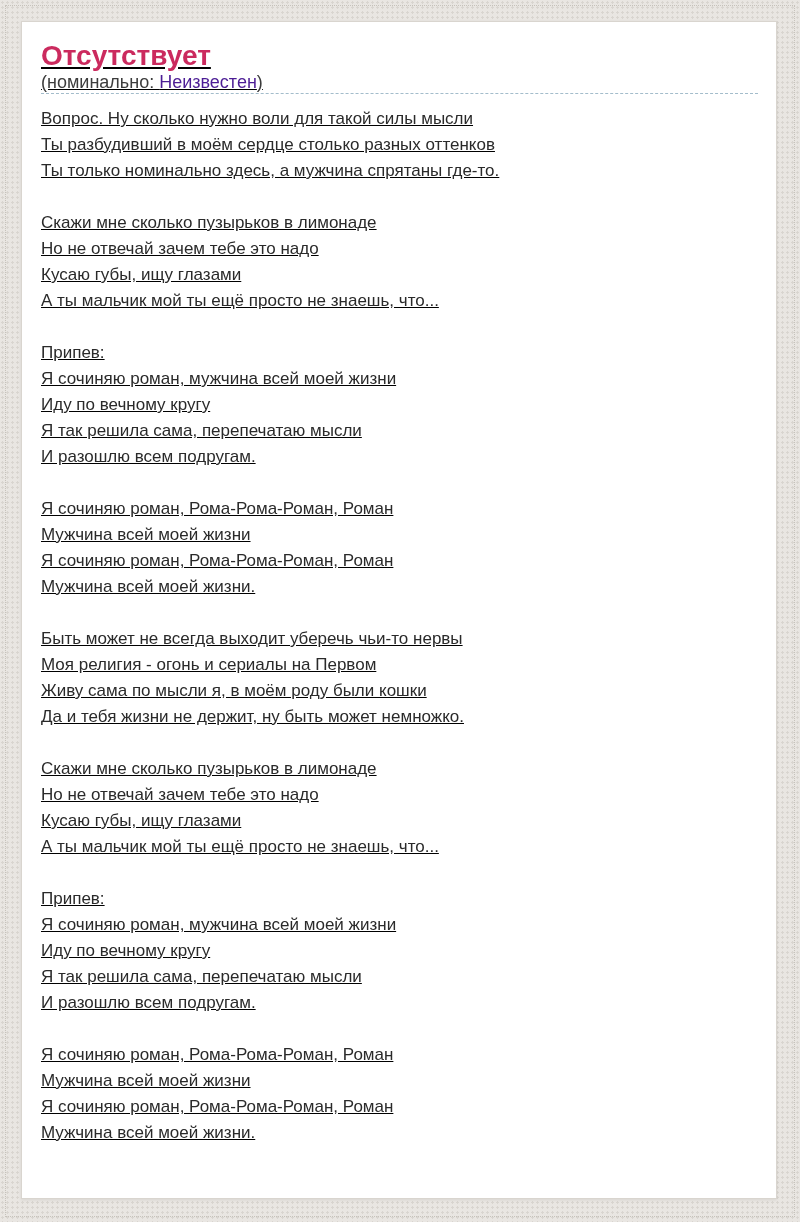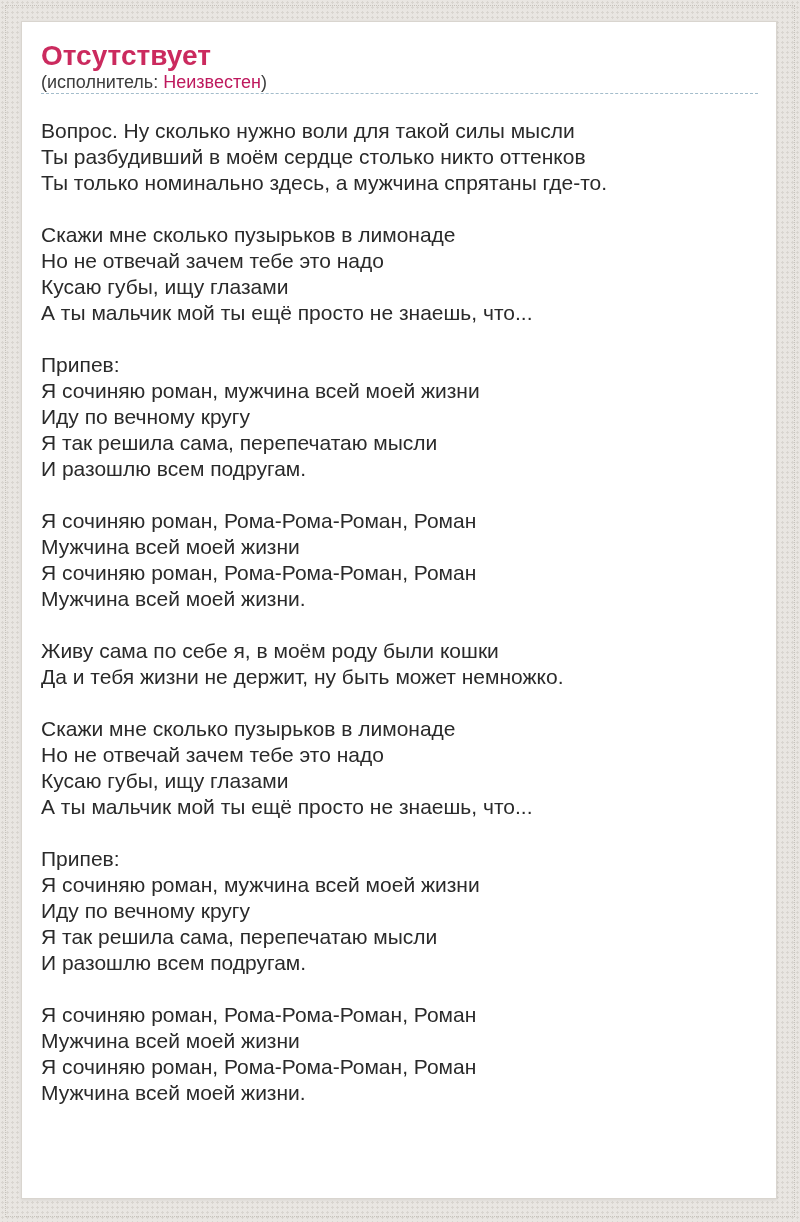--- a/index.html
+++ b/index.html
@@ -26,43 +26,44 @@
     position: absolute;
     left: 21px;
     top: 21px;
     width: 756px;
     height: 1178px;
     box-sizing: border-box;
     background: #ffffff;
     border: 1px solid #d9d5cf;
     box-shadow: 0 1px 3px rgba(0,0,0,0.08);
     padding: 18px 18px 28px 19px;
+    text-decoration: underline;
   }
   h1.song-title {
     margin: 0;
     font-size: 28px;
     line-height: 32px;
     font-weight: bold;
     color: #cb2a5e;
   }
   .artist-line {
     font-size: 18px;
     line-height: 20px;
     color: #3c3c3c;
     padding-bottom: 1px;
     border-bottom: 1px dashed #a3bccb;
   }
   .artist-link {
-    color: #be185d;
+    color: #4c1d95;
     text-decoration: none;
     cursor: pointer;
   }
   .lyrics {
-    margin-top: 24px;
-    font-size: 21px;
+    margin-top: 12px;
+    font-size: 17px;
     line-height: 26px;
     color: #2a2a2a;
   }
   .stanza {
     margin: 0 0 26px 0;
   }
   .stanza:last-child {
     margin-bottom: 0;
   }
   .lyric-line {
@@ -70,27 +71,27 @@
   }
 </style>
 </head>
 <body>
 
 <div class="dotted-frame"></div>
 
 <div class="card">
   <header>
     <h1 class="song-title">Отсутствует</h1>
-    <div class="artist-line"><span>(исполнитель: </span><a class="artist-link">Неизвестен</a><span>)</span></div>
+    <div class="artist-line"><span>(номинально: </span><a class="artist-link">Неизвестен</a><span>)</span></div>
   </header>
 
   <div class="lyrics" id="lyrics">
       <div class="stanza">
         <div class="lyric-line">Вопрос. Ну сколько нужно воли для такой силы мысли</div>
-        <div class="lyric-line">Ты разбудивший в моём сердце столько никто оттенков</div>
+        <div class="lyric-line">Ты разбудивший в моём сердце столько разных оттенков</div>
         <div class="lyric-line">Ты только номинально здесь, а мужчина спрятаны где-то.</div>
       </div>
       <div class="stanza">
         <div class="lyric-line">Скажи мне сколько пузырьков в лимонаде</div>
         <div class="lyric-line">Но не отвечай зачем тебе это надо</div>
         <div class="lyric-line">Кусаю губы, ищу глазами</div>
         <div class="lyric-line">А ты мальчик мой ты ещё просто не знаешь, что...</div>
       </div>
       <div class="stanza">
         <div class="lyric-line">Припев:</div>
@@ -99,21 +100,23 @@
         <div class="lyric-line">Я так решила сама, перепечатаю мысли</div>
         <div class="lyric-line">И разошлю всем подругам.</div>
       </div>
       <div class="stanza">
         <div class="lyric-line">Я сочиняю роман, Рома-Рома-Роман, Роман</div>
         <div class="lyric-line">Мужчина всей моей жизни</div>
         <div class="lyric-line">Я сочиняю роман, Рома-Рома-Роман, Роман</div>
         <div class="lyric-line">Мужчина всей моей жизни.</div>
       </div>
       <div class="stanza">
-        <div class="lyric-line">Живу сама по себе я, в моём роду были кошки</div>
+        <div class="lyric-line">Быть может не всегда выходит уберечь чьи-то нервы</div>
+        <div class="lyric-line">Моя религия - огонь и сериалы на Первом</div>
+        <div class="lyric-line">Живу сама по мысли я, в моём роду были кошки</div>
         <div class="lyric-line">Да и тебя жизни не держит, ну быть может немножко.</div>
       </div>
       <div class="stanza">
         <div class="lyric-line">Скажи мне сколько пузырьков в лимонаде</div>
         <div class="lyric-line">Но не отвечай зачем тебе это надо</div>
         <div class="lyric-line">Кусаю губы, ищу глазами</div>
         <div class="lyric-line">А ты мальчик мой ты ещё просто не знаешь, что...</div>
       </div>
       <div class="stanza">
         <div class="lyric-line">Припев:</div>

